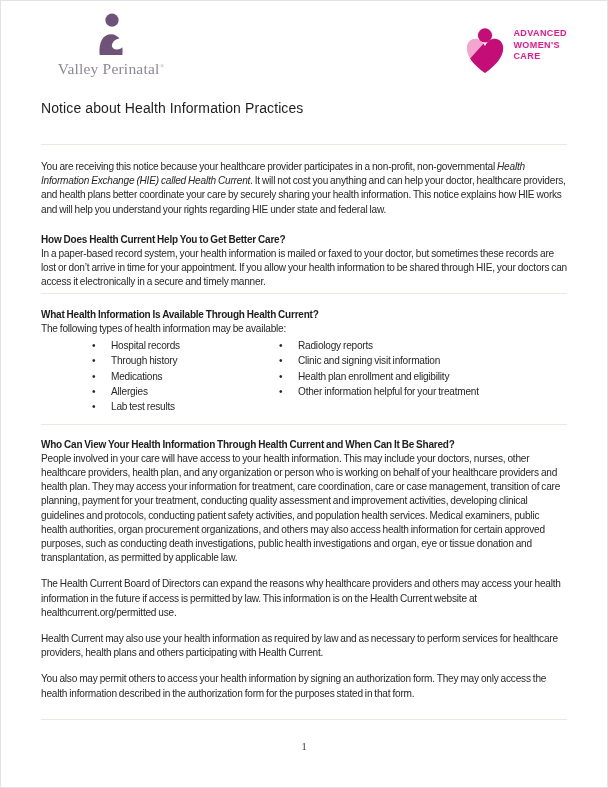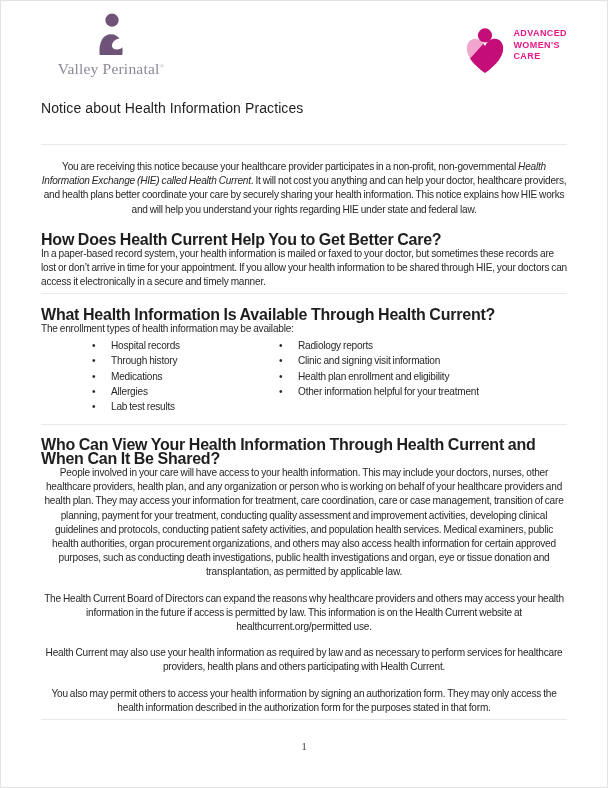--- a/index.html
+++ b/index.html
@@ -34,25 +34,25 @@
     font-size:14px;color:#1f1f1f;letter-spacing:.1px;
   }
   
   .divider{border:none;border-top:1px solid #ebe9e4;margin:0;}
   .d1{margin-top:28px;}
   .d2{margin-top:3px;}
   .d3{margin-top:9px;}
   
   .body-text{font-size:10.1px;line-height:14.2px;letter-spacing:-.22px;word-spacing:-.5px;}
   p{margin:0;}
-  .para{margin-bottom:12px;text-align:center;}
+  .para{margin-bottom:12px;}
   .intro-para{margin-top:15px;margin-bottom:0;}
   .italic{font-style:italic;}
   h3{
-    font-size:16px;line-height:14.2px;margin:0;
+    font-size:10px;line-height:14.2px;margin:0;
     color:#1e1e1e;font-weight:bold;letter-spacing:-.22px;word-spacing:-.5px;
   }
   .h-after-para{margin-top:16px;}
   .h-after-div{margin-top:14px;}
   .h-after-div2{margin-top:13px;}
   
   .bullets{display:flex;padding-left:51px;margin-top:2px;}
   .bullet-col{list-style:none;margin:0;padding:0;}
   .bullet-col.c1{width:187px;}
   .bullet-col li{display:flex;line-height:15.3px;}
@@ -112,21 +112,21 @@
   <div class="body-text">
 
     <p class="para intro-para"><span>You are receiving this notice because your healthcare provider participates in a non-profit, non-governmental </span><span class="italic">Health Information Exchange (HIE) called Health Current</span><span>. It will not cost you anything and can help your doctor, healthcare providers, and health plans better coordinate your care by securely sharing your health information. This notice explains how HIE works and will help you understand your rights regarding HIE under state and federal law.</span></p>
 
     <h3 class="h-after-para">How Does Health Current Help You to Get Better Care?</h3>
     <p>In a paper-based record system, your health information is mailed or faxed to your doctor, but sometimes these records are lost or don’t arrive in time for your appointment. If you allow your health information to be shared through HIE, your doctors can access it electronically in a secure and timely manner.</p>
 
     <hr class="divider d2">
 
     <h3 class="h-after-div">What Health Information Is Available Through Health Current?</h3>
-    <p>The enrollment types of health information may be available:</p>
+    <p>The following types of health information may be available:</p>
 
     <div class="bullets">
       <ul class="bullet-col c1">
         <li>
             <span class="dot">•</span>
             <span>Hospital records</span>
           </li>
         <li>
             <span class="dot">•</span>
             <span>Through history</span>

